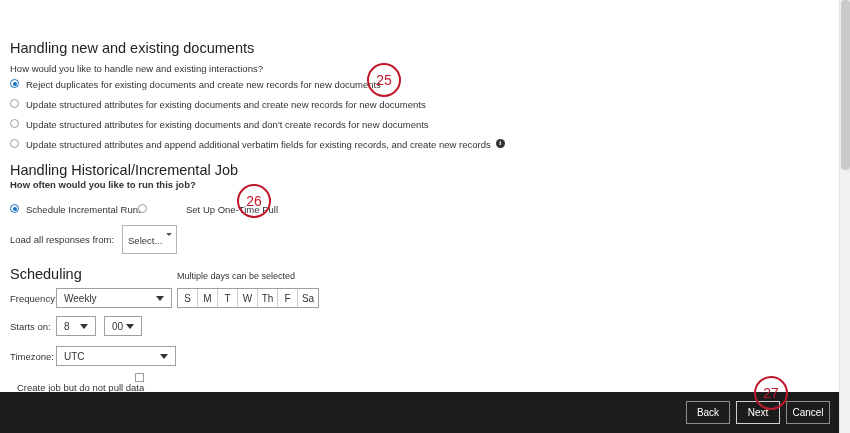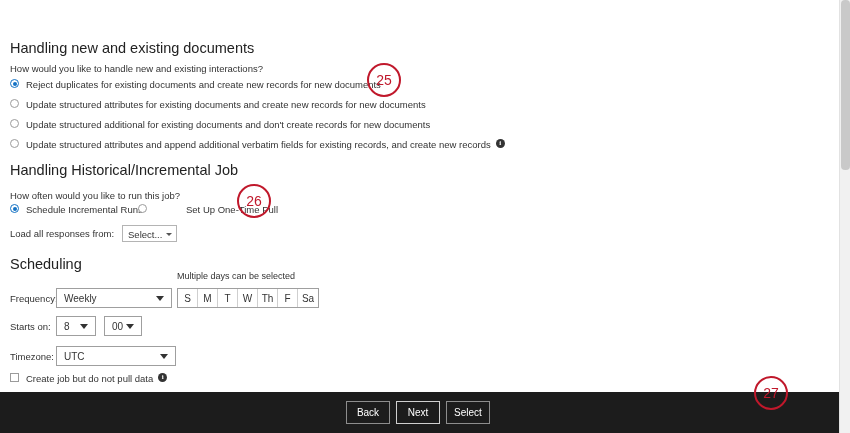--- a/index.html
+++ b/index.html
@@ -51,29 +51,29 @@
 
   h2.section-title {
     font-size: 14.5px;
     font-weight: normal;
     color: #222;
     margin: 0;
     position: absolute;
   }
   #sec1-title { left: 10px; top: 40px; }
   #sec2-title { left: 10px; top: 162px; }
-  #sec3-title { left: 10px; top: 256px; }
+  #sec3-title { left: 10px; top: 266px; }
 
   .q-label {
     position: absolute;
     font-size: 9.5px;
     color: #333;
   }
   #q1 { left: 10px; top: 63px; }
-  #q2 { left: 10px; top: 190px; font-weight: normal; font-size: 9.5px; }
+  #q2 { left: 10px; top: 179px; font-weight: bold; font-size: 9.5px; }
 
   
   .radio-row {
     position: absolute;
     display: flex;
     align-items: flex-start;
     left: 10px;
   }
   .radio {
     width: 9px; height: 9px;
@@ -135,25 +135,25 @@
   .load-label {
     font-size: 9.5px;
     color: #333;
     margin-right: 8px;
   }
   .mini-select {
     border: 1px solid #b4b4b4;
     background: #fff;
     font-size: 9.5px;
     color: #333;
-    padding: 3px 14px 3px 5px;
+    padding: 9px 14px 3px 5px;
     position: relative;
     min-width: 38px;
     box-sizing: border-box;
-    height: 17px;
+    height: 29px;
     line-height: 11px;
   }
   .mini-select .caret {
     position: absolute;
     right: 4px; top: 7px;
     width: 0; height: 0;
     border-left: 3px solid transparent;
     border-right: 3px solid transparent;
     border-top: 3.5px solid #555;
   }
@@ -225,21 +225,22 @@
     border-right: 1px solid #cfcfcf;
     box-sizing: border-box;
     height: 100%;
   }
   .day:last-child { border-right: none; }
 
   .checkbox-row {
     position: absolute;
     left: 10px; top: 373px;
     display: flex;
-    align-items: flex-start;
+    align-items: flex-end;
+    flex-direction: column;
   }
   .checkbox {
     width: 9px; height: 9px;
     border: 1px solid #9b9b9b;
     background: #fff;
     box-sizing: border-box;
     flex: 0 0 auto;
   }
   .checkbox-label {
     font-size: 9.5px;
@@ -249,21 +250,21 @@
 
   
   .footer {
     position: absolute;
     left: 0; bottom: 0;
     width: 840px;
     height: 41px;
     background: #1c1c1c;
     display: flex;
     align-items: center;
-    justify-content: center;
+    justify-content: flex-end;
     padding-right: 10px;
     box-sizing: border-box;
   }
   .btn {
     background: #1c1c1c;
     border: 1px solid #8d8d8d;
     color: #ffffff;
     font-size: 10px;
     padding: 5px 0;
     width: 44px;
@@ -306,21 +307,21 @@
     <span class="radio-label">Reject duplicates for existing documents and create new records for new documents</span>
   </div>
 
   <div class="radio-row" id="r2">
     <span class="radio"></span>
     <span class="radio-label">Update structured attributes for existing documents and create new records for new documents</span>
   </div>
 
   <div class="radio-row" id="r3">
     <span class="radio"></span>
-    <span class="radio-label">Update structured additional for existing documents and don't create records for new documents</span>
+    <span class="radio-label">Update structured attributes for existing documents and don't create records for new documents</span>
   </div>
 
   <div class="radio-row" id="r4">
     <span class="radio"></span>
     <span class="radio-label">Update structured attributes and append additional verbatim fields for existing records, and create new records</span>
     <span class="info-icon">i</span>
   </div>
 
   <h2 class="section-title" id="sec2-title">Handling Historical/Incremental Job</h2>
   <div class="q-label" id="q2">How often would you like to run this job?</div>
@@ -387,21 +388,21 @@
 
   <div class="checkbox-row">
     <span class="checkbox"></span>
     <span class="checkbox-label">Create job but do not pull data</span>
     <span class="info-icon">i</span>
   </div>
 
   <div class="footer">
     <button class="btn">Back</button>
     <button class="btn primary">Next</button>
-    <button class="btn">Select</button>
+    <button class="btn">Cancel</button>
   </div>
 
 </div>
 
 <div class="scrollbar-track">
   <div class="scrollbar-thumb"></div>
 </div>
 
 <div class="annot" id="annot-25">25</div>
 <div class="annot" id="annot-26">26</div>

